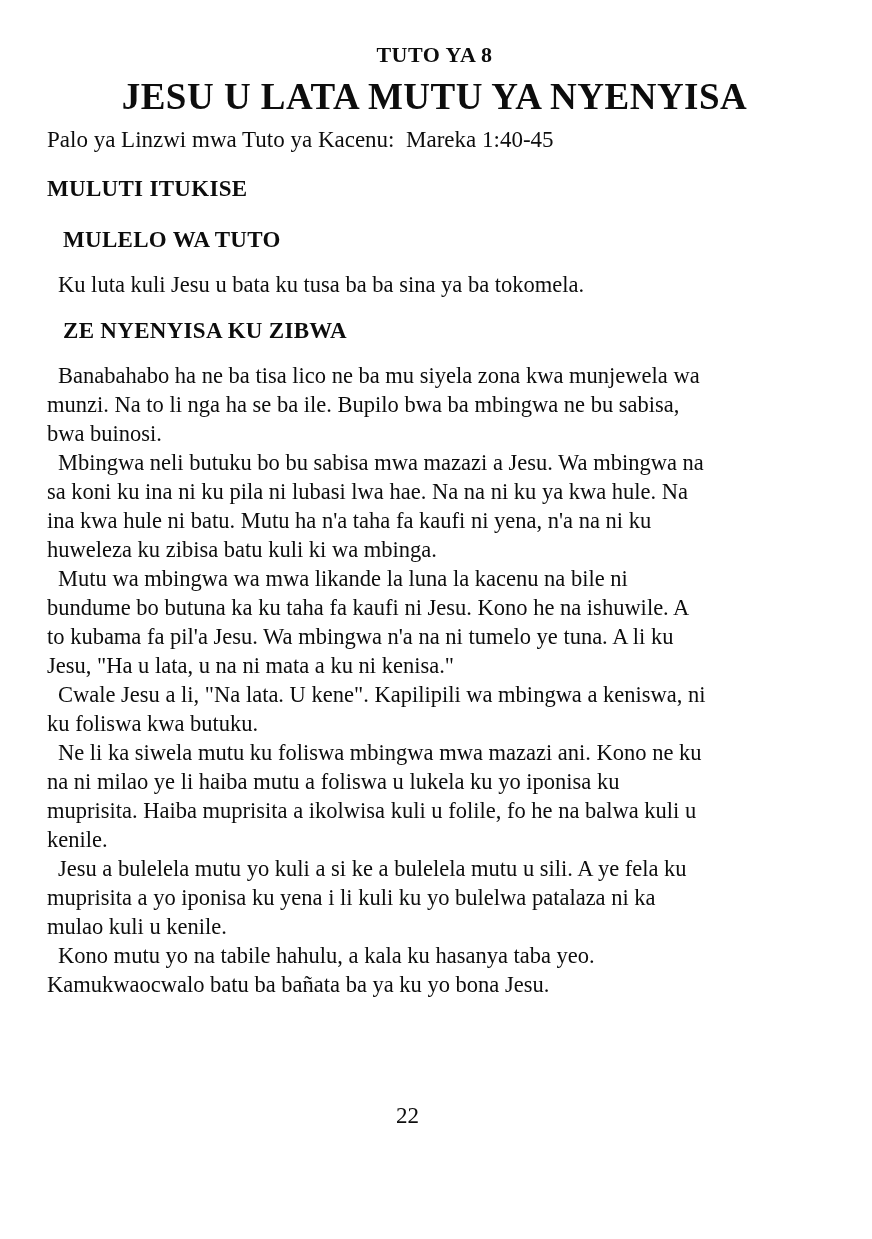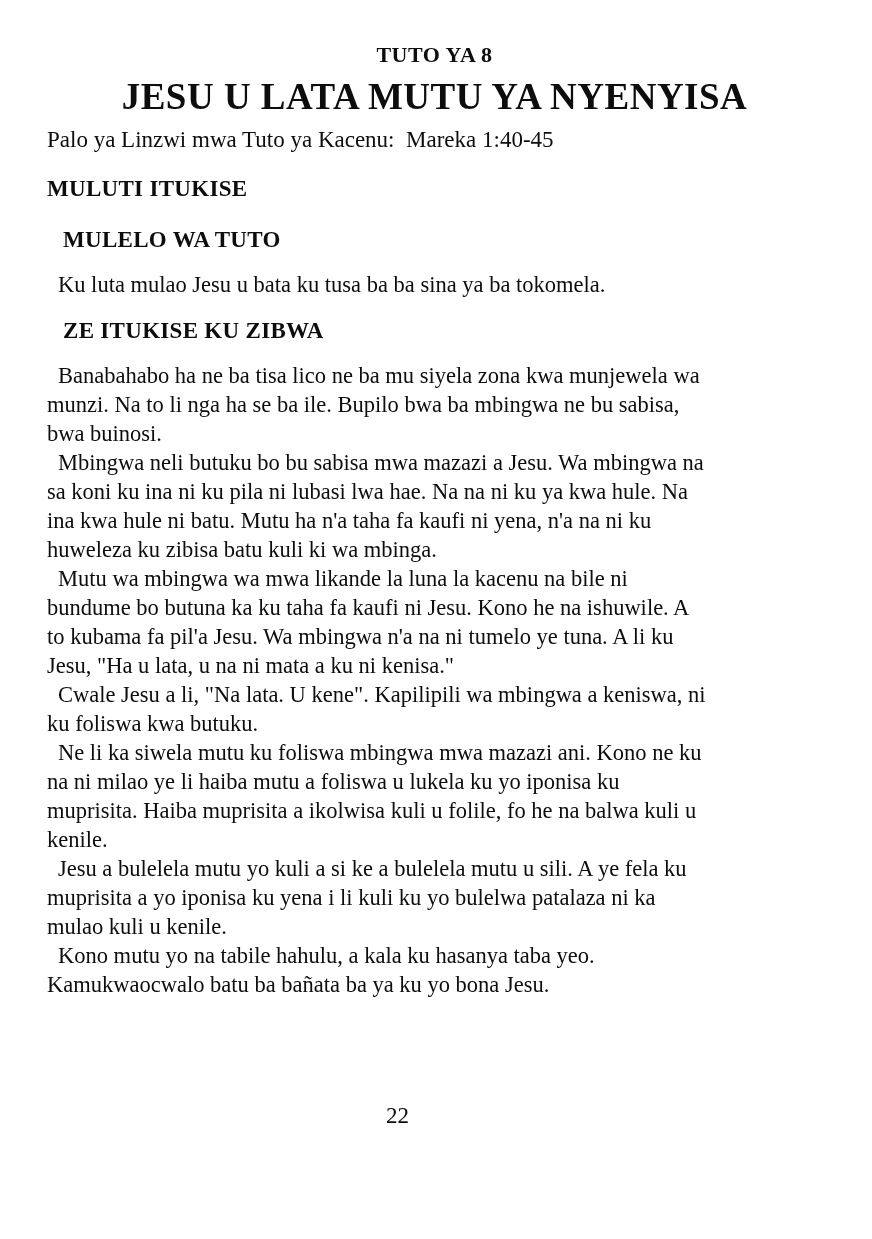--- a/index.html
+++ b/index.html
@@ -58,46 +58,46 @@
   .section-2 .section-heading { margin-top: 17px; }
   .body-paragraph {
     font-size: 22.5px;
     line-height: 29px;
     margin: 0;
     white-space: pre-wrap;
     text-indent: 11px;
   }
   .page-number {
     position: absolute;
-    left: 386px;
+    left: 396px;
     top: 1101px;
     font-size: 23px;
     line-height: 29px;
   }
 </style>
 </head>
 <body>
 
 <div class="page">
 
   <div class="lesson-label">TUTO YA 8</div>
 
   <h1 class="title">JESU U LATA MUTU YA NYENYISA</h1>
 
   <div class="scripture">Palo ya Linzwi mwa Tuto ya Kacenu:  Mareka 1:40-45</div>
 
   <div class="subtitle">MULUTI ITUKISE</div>
 
   <div class="section section-1">
     <h2 class="section-heading">MULELO WA TUTO</h2>
-    <p class="body-paragraph">Ku luta mulao Jesu u bata ku tusa ba ba sina ya ba tokomela.</p>
+    <p class="body-paragraph">Ku luta kuli Jesu u bata ku tusa ba ba sina ya ba tokomela.</p>
   </div>
 
   <div class="section section-2">
-    <h2 class="section-heading">ZE ITUKISE KU ZIBWA</h2>
+    <h2 class="section-heading">ZE NYENYISA KU ZIBWA</h2>
     <p class="body-paragraph">Banabahabo ha ne ba tisa lico ne ba mu siyela zona kwa munjewela wa
 munzi. Na to li nga ha se ba ile. Bupilo bwa ba mbingwa ne bu sabisa,
 bwa buinosi.</p>
     <p class="body-paragraph">Mbingwa neli butuku bo bu sabisa mwa mazazi a Jesu. Wa mbingwa na
 sa koni ku ina ni ku pila ni lubasi lwa hae. Na na ni ku ya kwa hule. Na
 ina kwa hule ni batu. Mutu ha n'a taha fa kaufi ni yena, n'a na ni ku
 huweleza ku zibisa batu kuli ki wa mbinga.</p>
     <p class="body-paragraph">Mutu wa mbingwa wa mwa likande la luna la kacenu na bile ni
 bundume bo butuna ka ku taha fa kaufi ni Jesu. Kono he na ishuwile. A
 to kubama fa pil'a Jesu. Wa mbingwa n'a na ni tumelo ye tuna. A li ku

